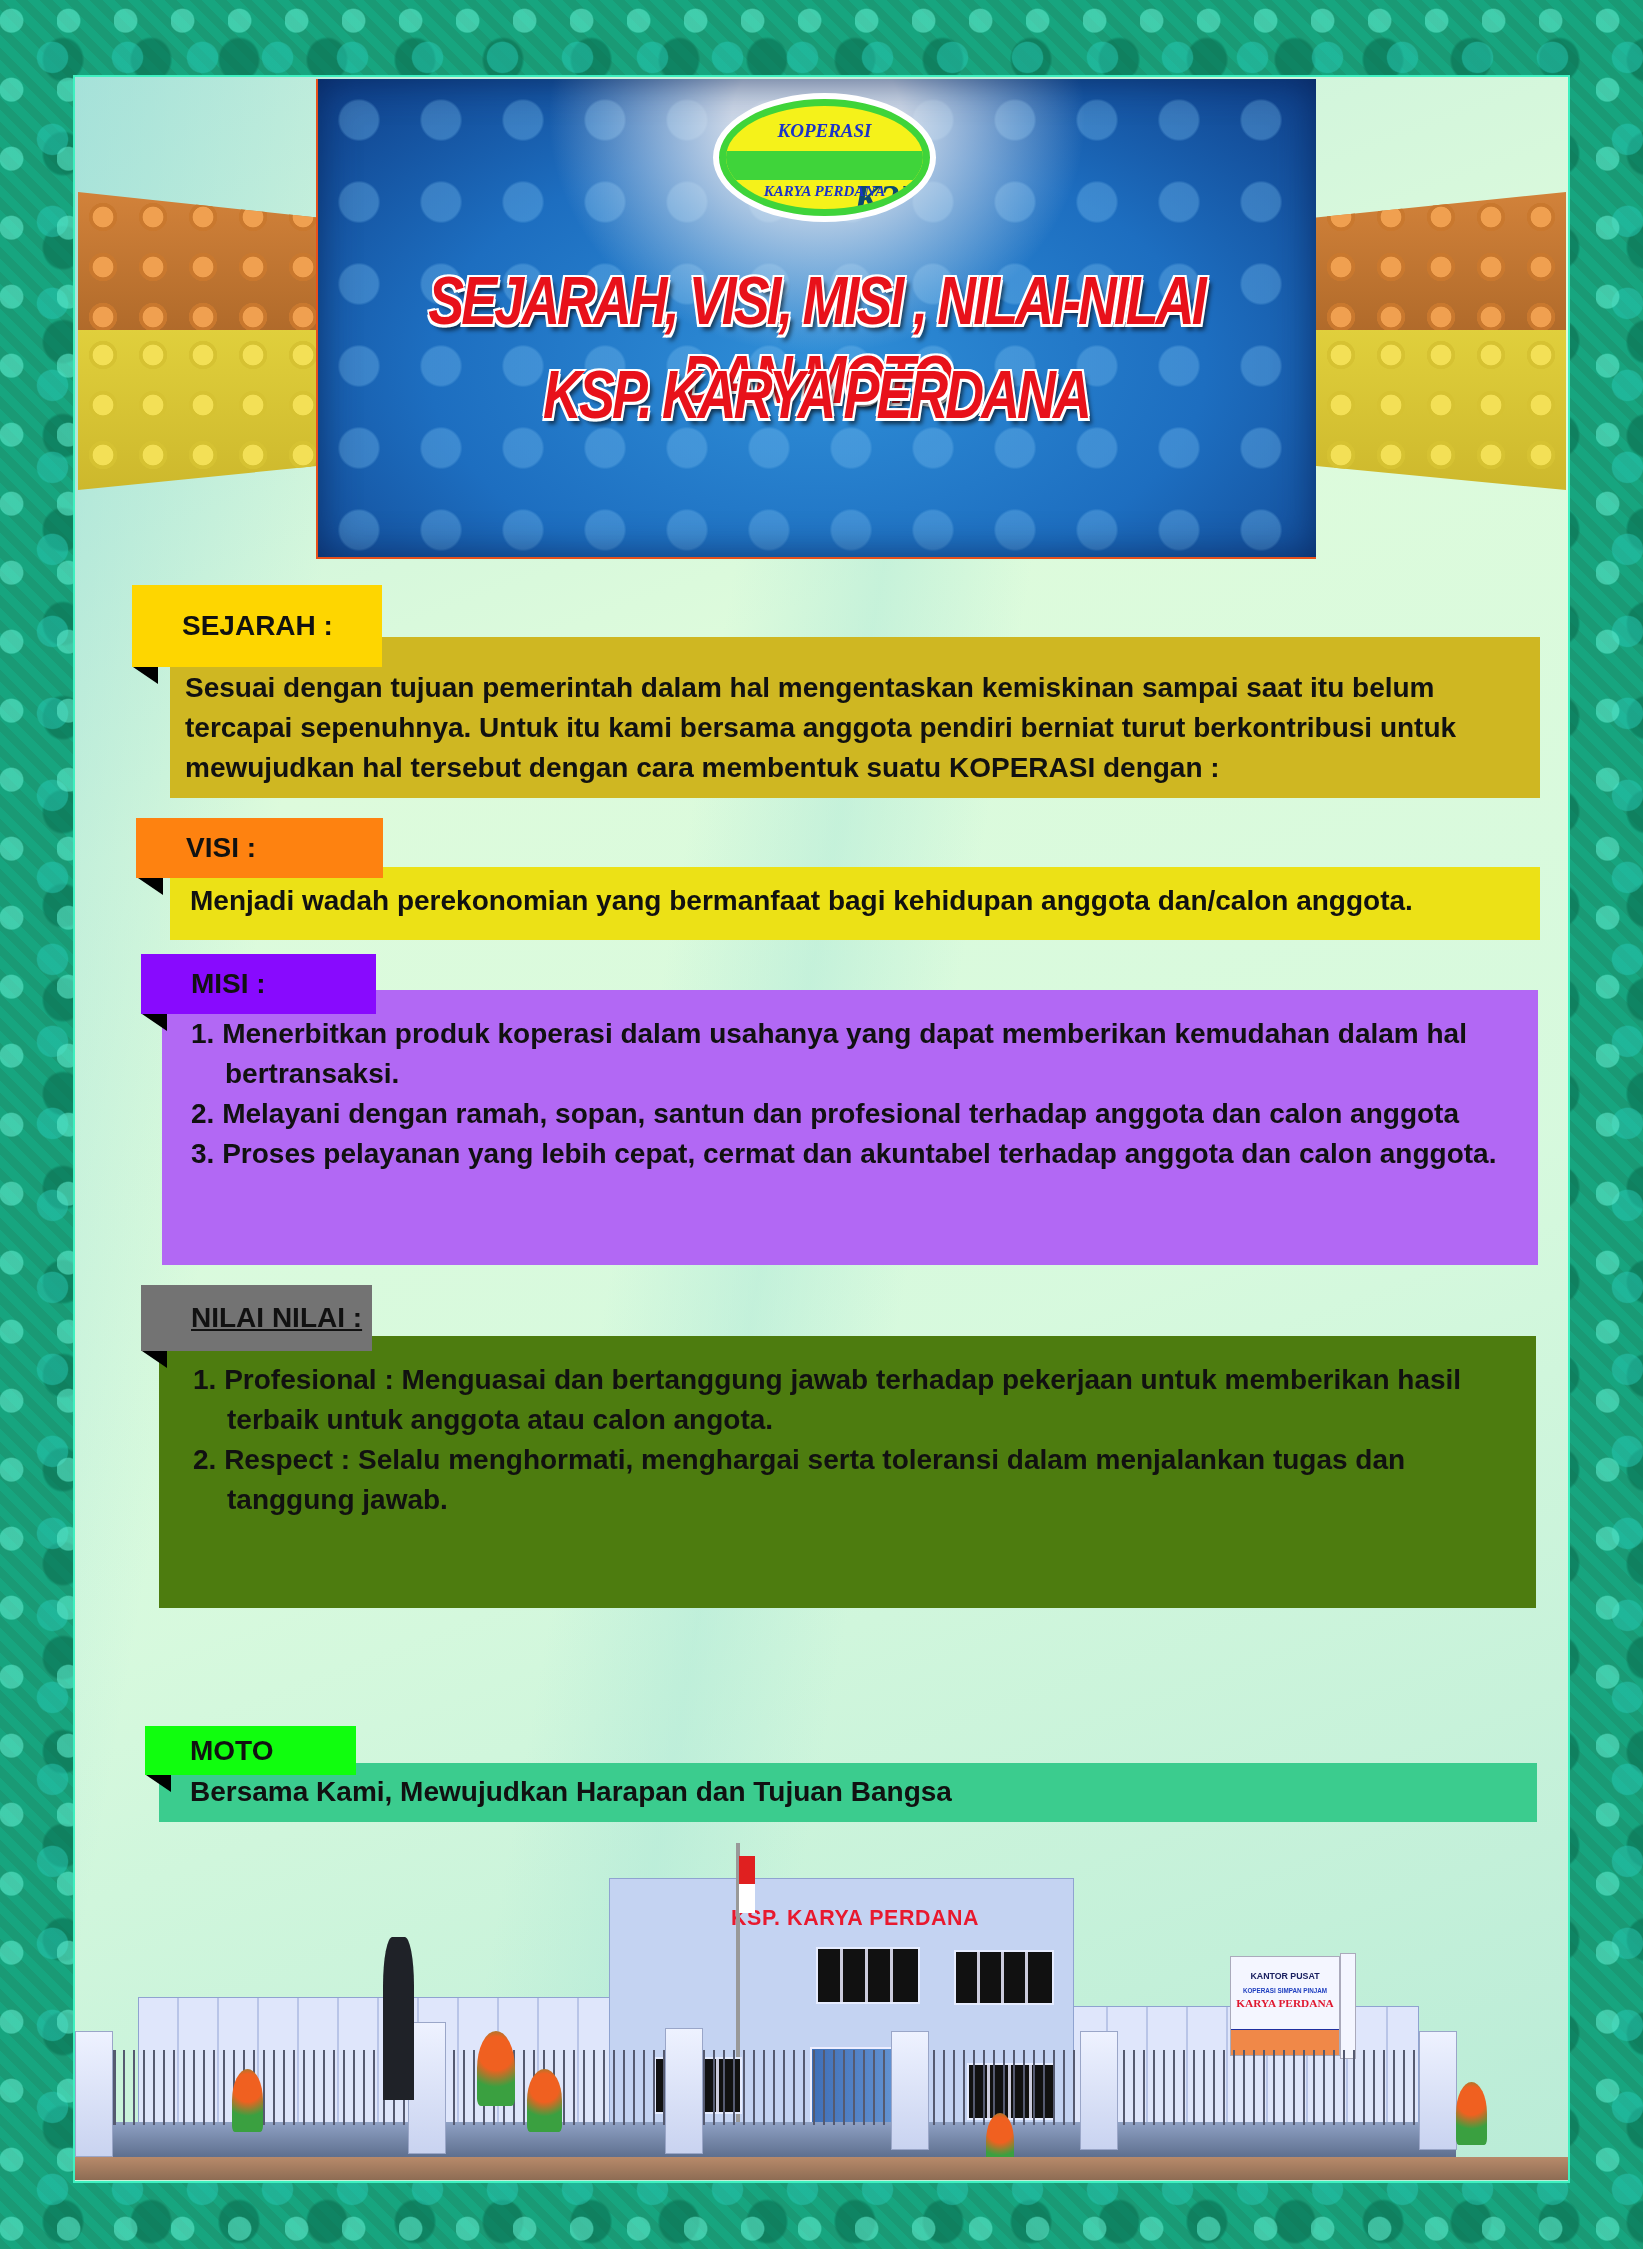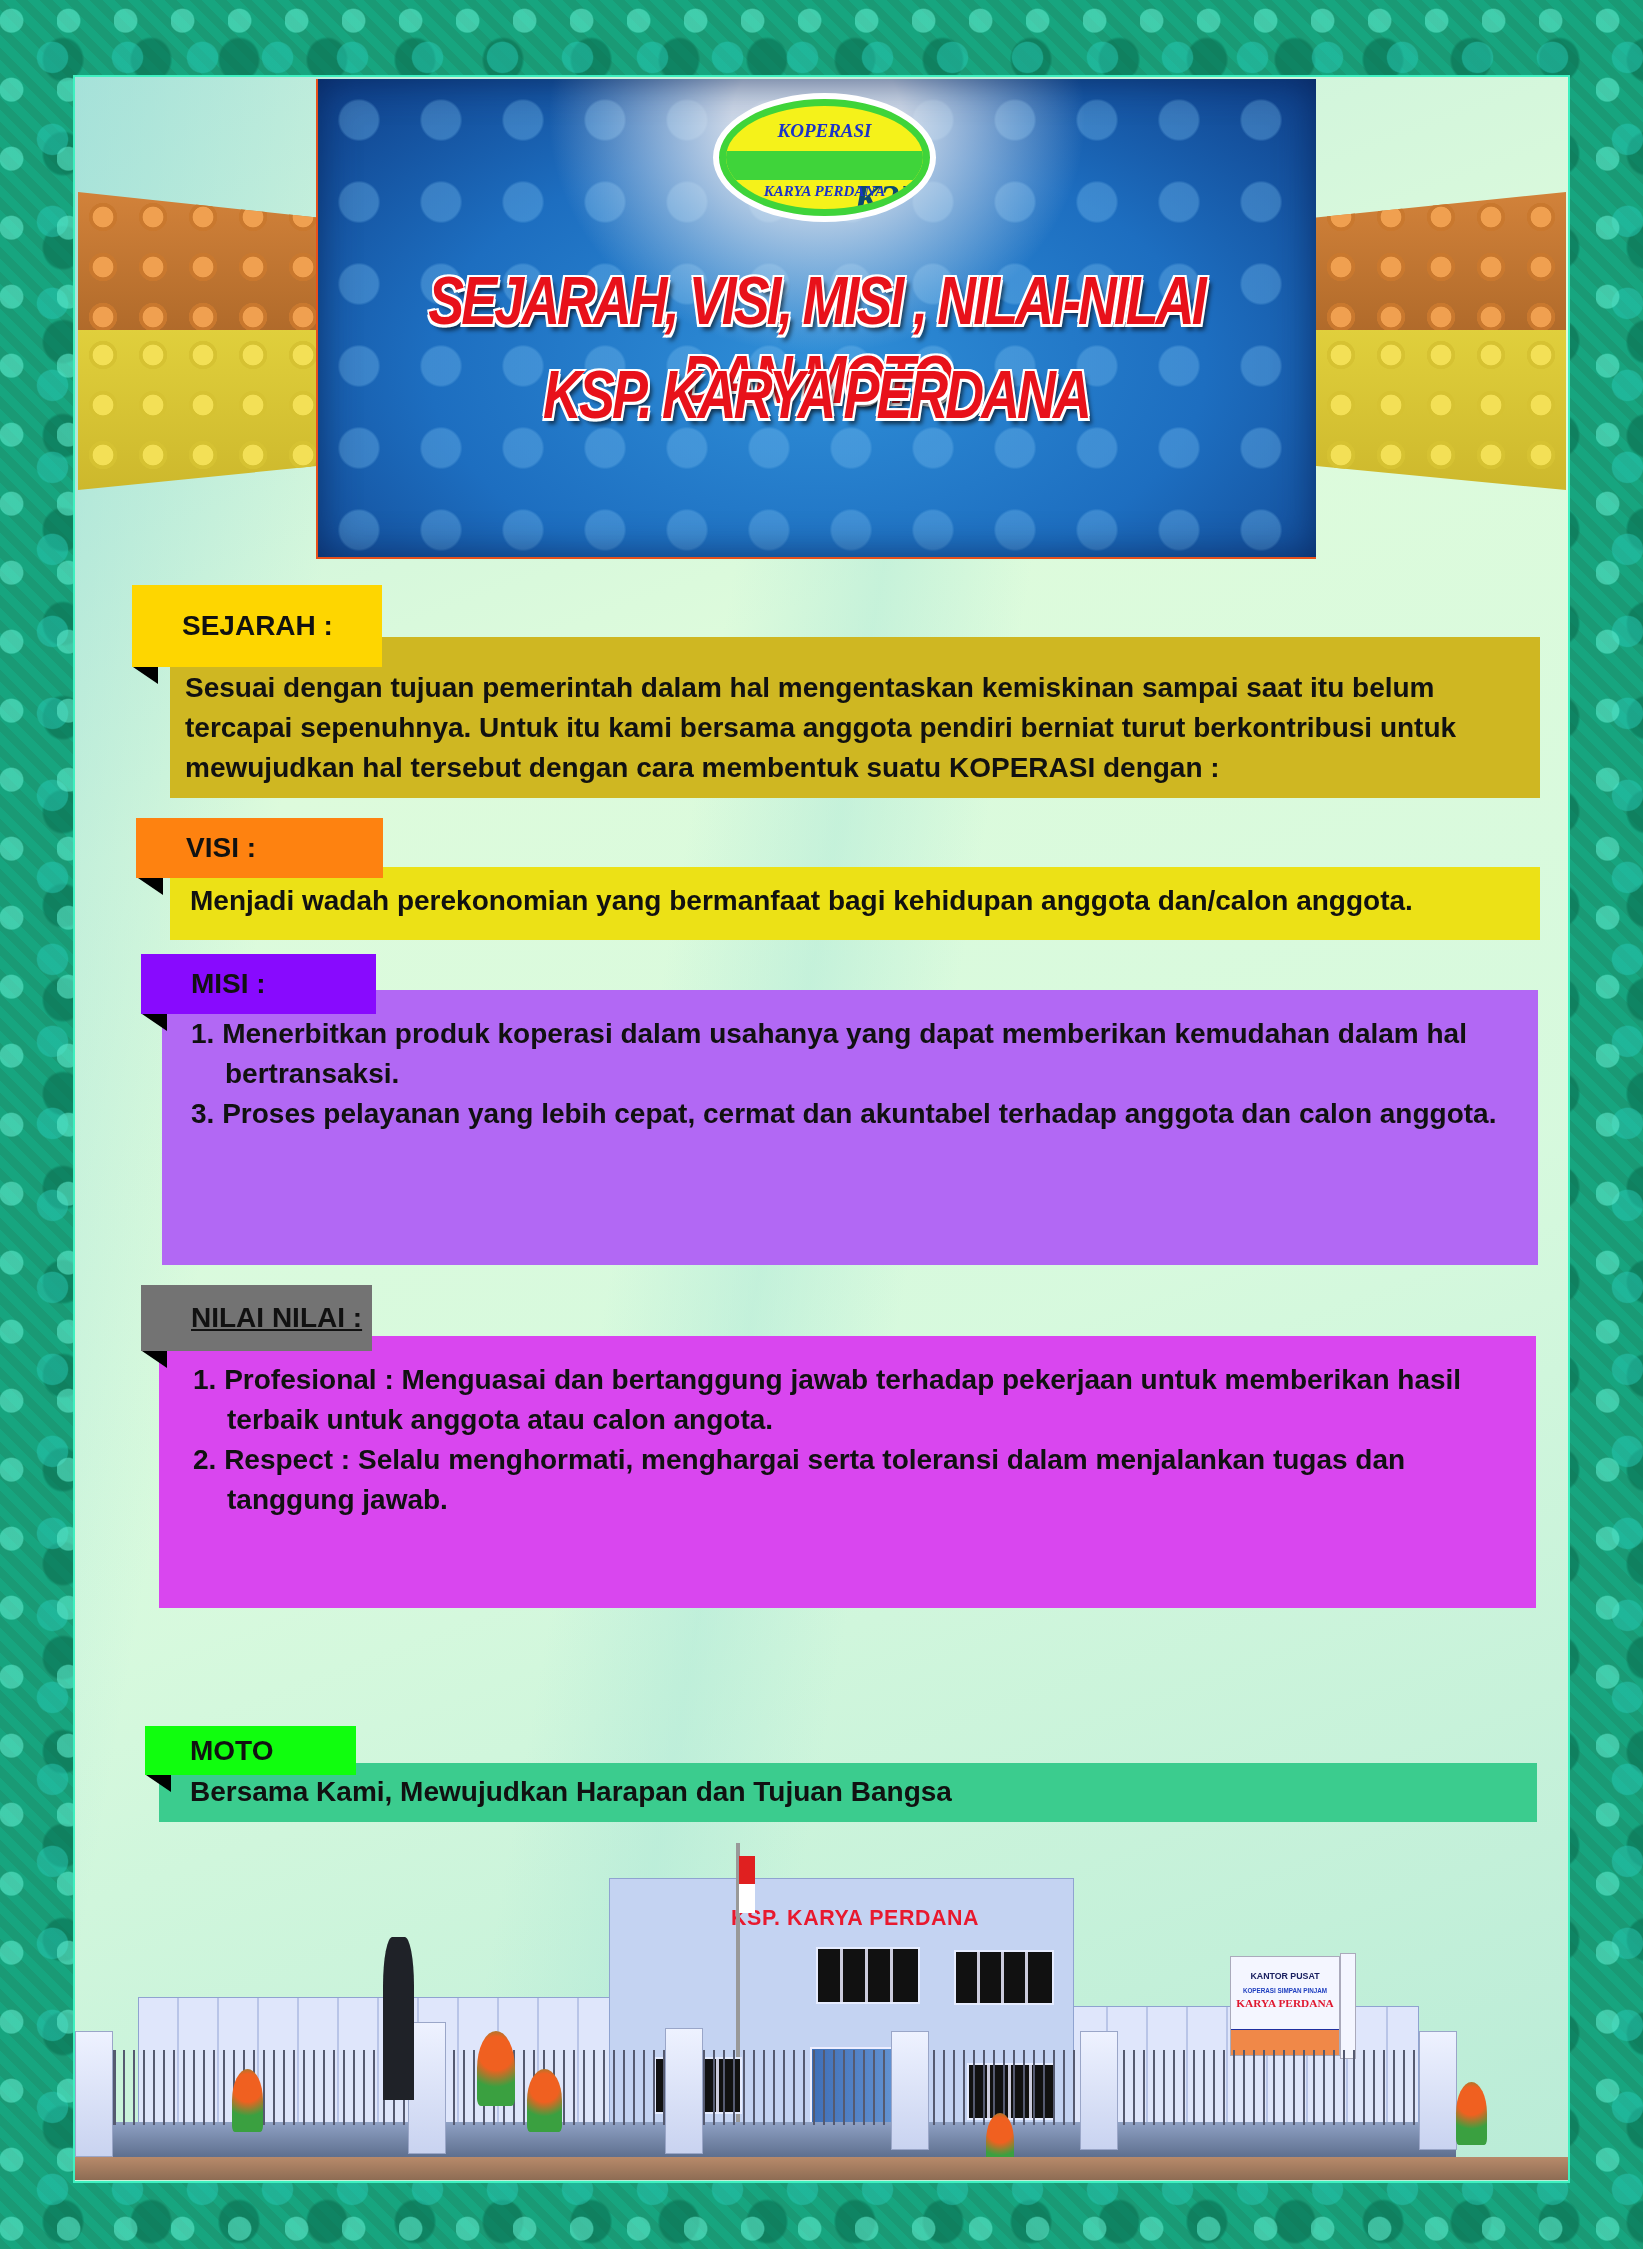--- a/index.html
+++ b/index.html
@@ -97,29 +97,30 @@
   <span>Menjadi wadah perekonomian yang bermanfaat bagi kehidupan anggota dan/calon anggota.</span>
 </div>
 
 <div class="fold" style="left:142px;top:1014px;"></div>
 <div class="tag" style="left:141px;top:954px;width:235px;height:60px;background:#880afe;">
   <span>MISI :</span>
 </div>
 <div class="body" style="left:162px;top:990px;width:1376px;height:275px;background:#b268f4;padding:24px 38px 11px 29px;">
   <ol>
     <li>1. Menerbitkan produk koperasi dalam usahanya yang dapat memberikan kemudahan dalam hal bertransaksi.</li>
+    <li>2. Melayani dengan ramah, sopan, santun dan profesional terhadap anggota dan calon anggota</li>
     <li>3. Proses pelayanan yang lebih cepat, cermat dan akuntabel terhadap anggota dan calon anggota.</li>
   </ol>
 </div>
 
 <div class="fold" style="left:142px;top:1351px;"></div>
 <div class="tag" style="left:141px;top:1285px;width:231px;height:66px;background:#737373;text-decoration:underline;">
   <span>NILAI NILAI :</span>
 </div>
-<div class="body" style="left:159px;top:1336px;width:1377px;height:272px;background:#d946ef;padding:24px 25px 0 34px;">
+<div class="body" style="left:159px;top:1336px;width:1377px;height:272px;background:#4d7c0f;padding:24px 25px 0 34px;">
   <ol>
     <li>1. Profesional : Menguasai dan bertanggung jawab terhadap pekerjaan untuk memberikan hasil terbaik untuk anggota atau calon angota.</li>
     <li>2. Respect : Selalu menghormati, menghargai serta toleransi dalam menjalankan tugas dan tanggung jawab.</li>
   </ol>
 </div>
 
 <div class="fold" style="left:146px;top:1775px;"></div>
 <div class="tag" style="left:145px;top:1726px;width:211px;height:49px;background:#10fe0e;padding-left:45px;text-align:center;">
   <span>MOTO</span>
 </div>

